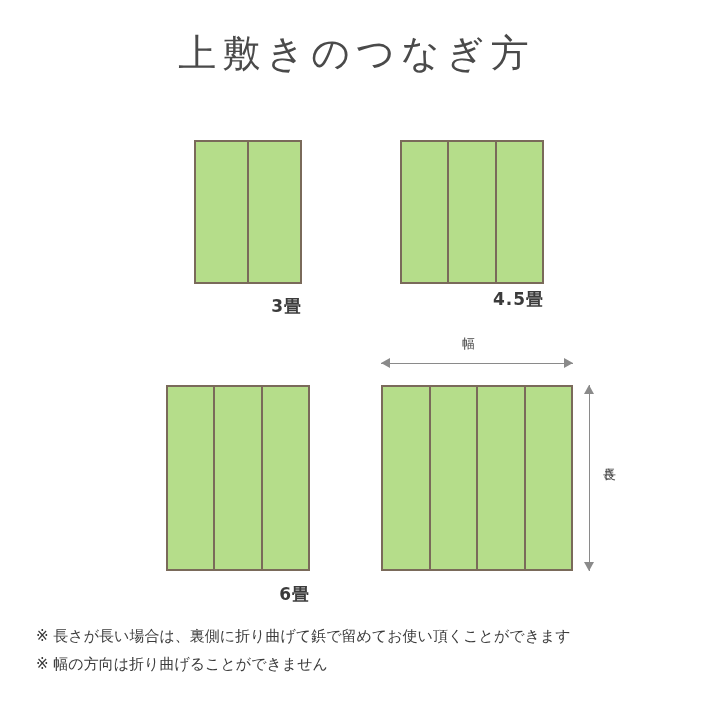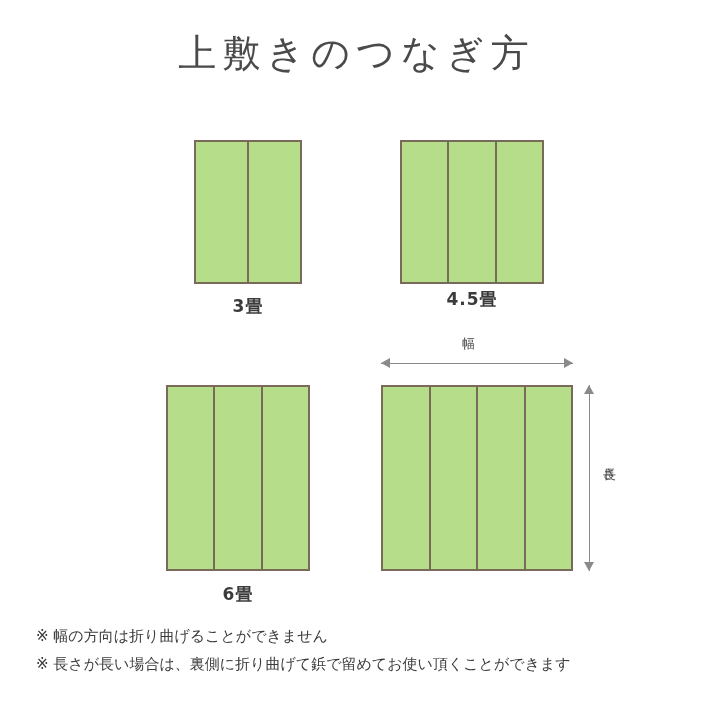--- a/index.html
+++ b/index.html
@@ -47,21 +47,21 @@
     flex: 1 1 0;
     box-sizing: border-box;
     border-right: 2px solid #7a6a5a;
   }
   .mat .panel:last-child {
     border-right: none;
   }
 
   .caption {
     position: absolute;
-    text-align: center;
+    text-align: right;
     font-size: 17px;
     font-weight: bold;
     color: #3b3b3b;
     letter-spacing: 1px;
     font-family: "DejaVu Sans", "Liberation Sans", sans-serif;
   }
 
   
   .dim-h {
     position: absolute;
@@ -190,17 +190,17 @@
   </div>
 
   <div class="dim-v" style="left:584px; top:385px; height:186px;">
     <div class="line"></div>
     <div class="arrow-t"></div>
     <div class="arrow-b"></div>
   </div>
   <div class="dim-label vertical" style="left:600px; top:458px;">長さ</div>
 
   <div class="notes">
+    <div class="note-line">※ 長さが長い場合は、裏側に折り曲げて鋲で留めてお使い頂くことができます</div>
     <div class="note-line">※ 幅の方向は折り曲げることができません</div>
-    <div class="note-line">※ 長さが長い場合は、裏側に折り曲げて鋲で留めてお使い頂くことができます</div>
   </div>
 
 </div>
 
 </body></html>

